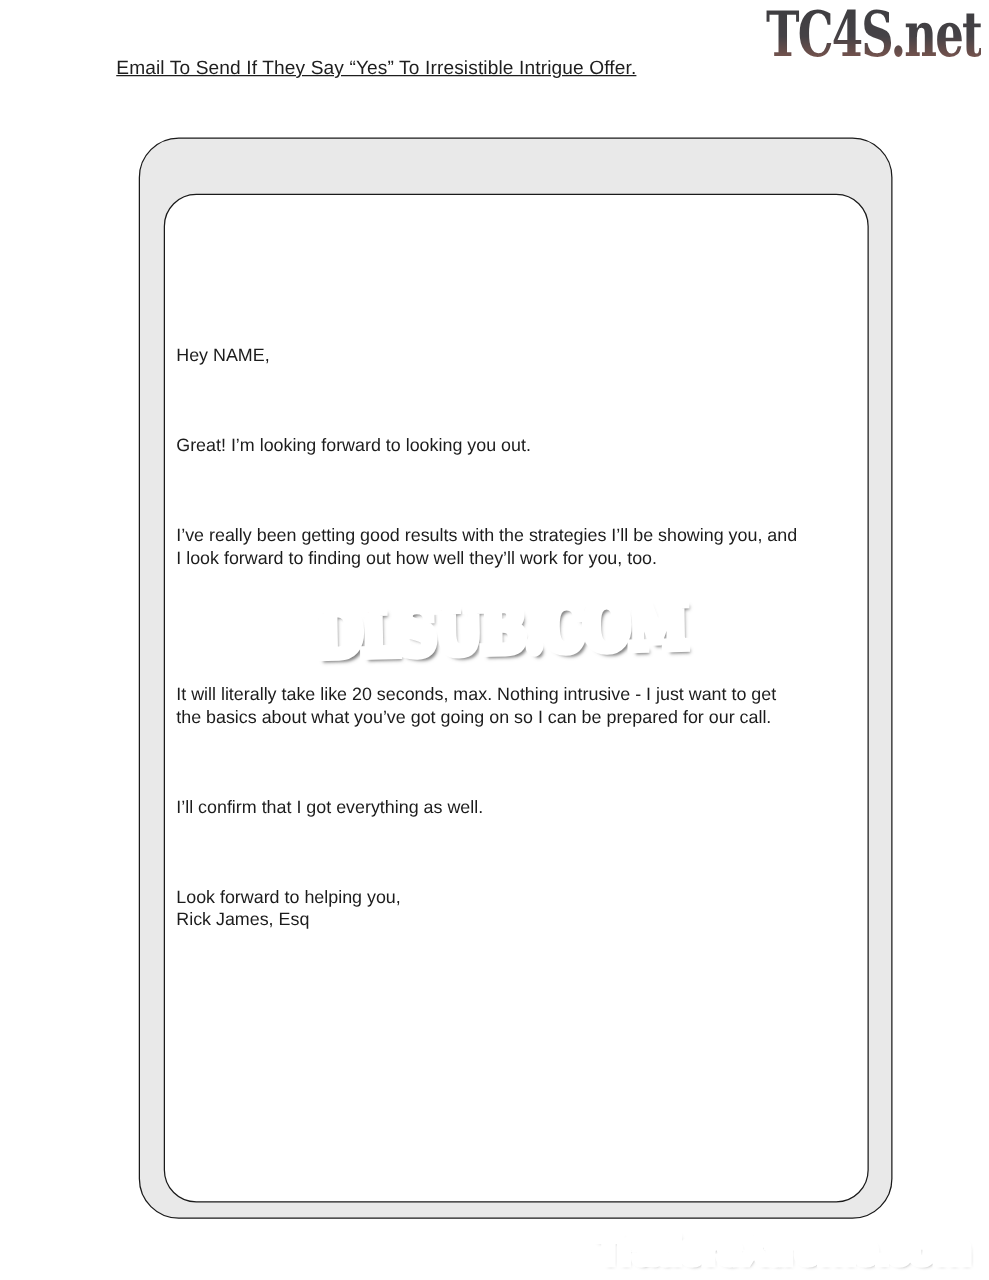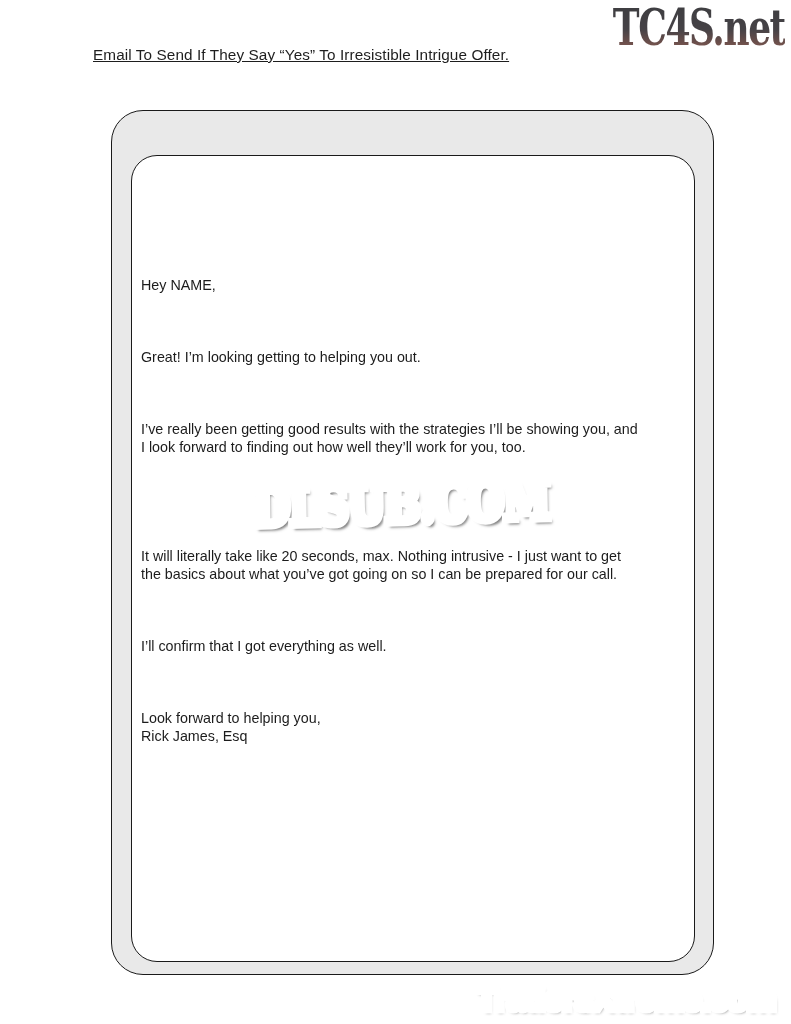--- a/index.html
+++ b/index.html
@@ -107,21 +107,21 @@
 
   <div class="logo">TC4S.net</div>
 
   <div class="page-title">Email To Send If They Say “Yes” To Irresistible Intrigue Offer.</div>
 
   <div class="outer-card">
     <div class="inner-card">
       <div class="email-body">
 
         <p>Hey NAME,</p>
-        <p>Great! I’m looking getting to helping you out.</p>
+        <p>Great! I’m looking forward to looking you out.</p>
         <p>I’ve really been getting good results with the strategies I’ll be showing you, and
 I look forward to finding out how well they’ll work for you, too.</p>
 
 
         <p>It will literally take like 20 seconds, max. Nothing intrusive - I just want to get
 the basics about what you’ve got going on so I can be prepared for our call.</p>
         <p>I’ll confirm that I got everything as well.</p>
         <p>Look forward to helping you,
 Rick James, Esq</p>
         

